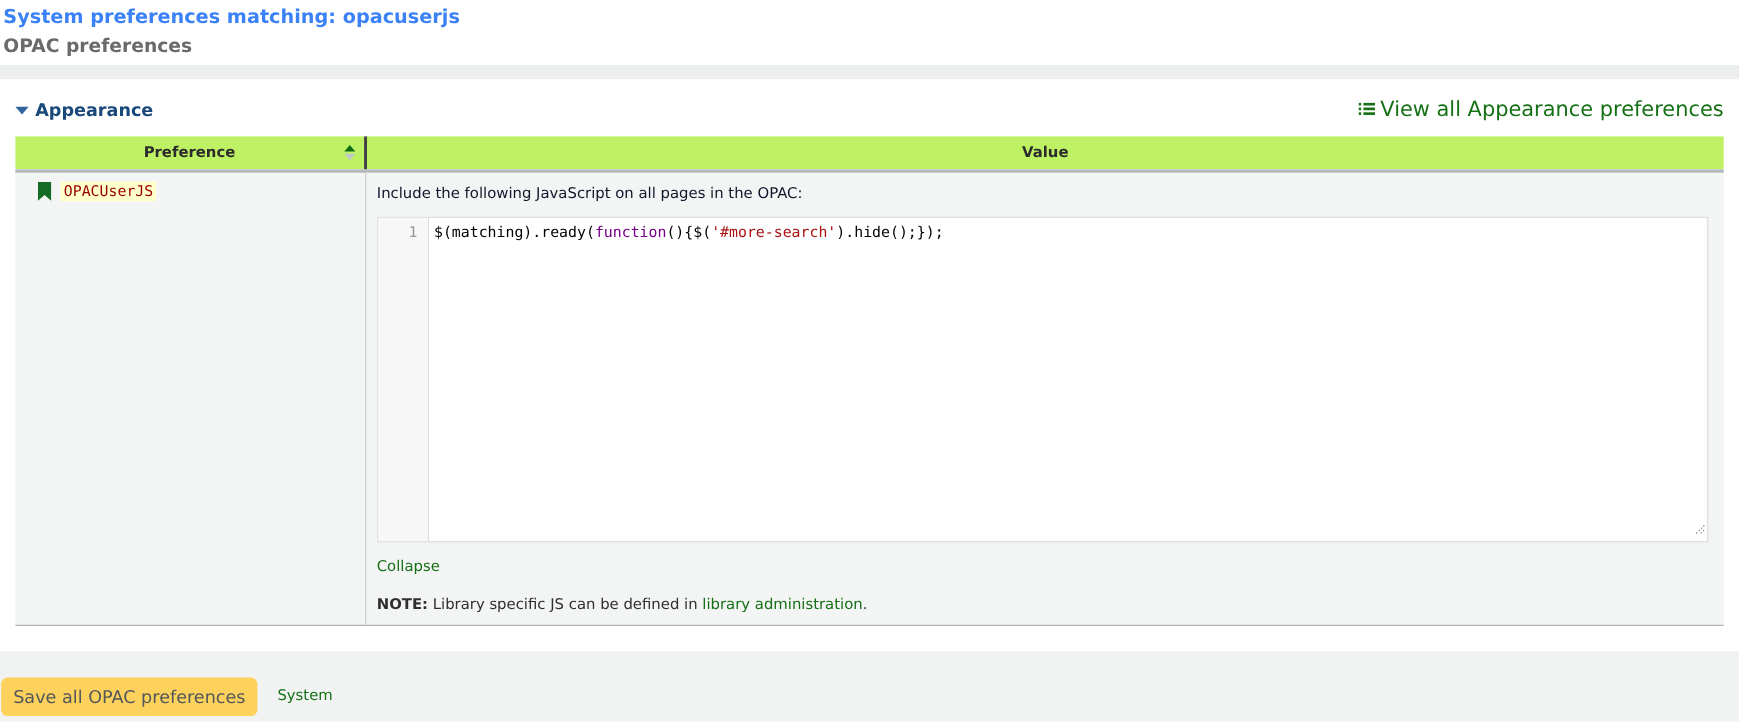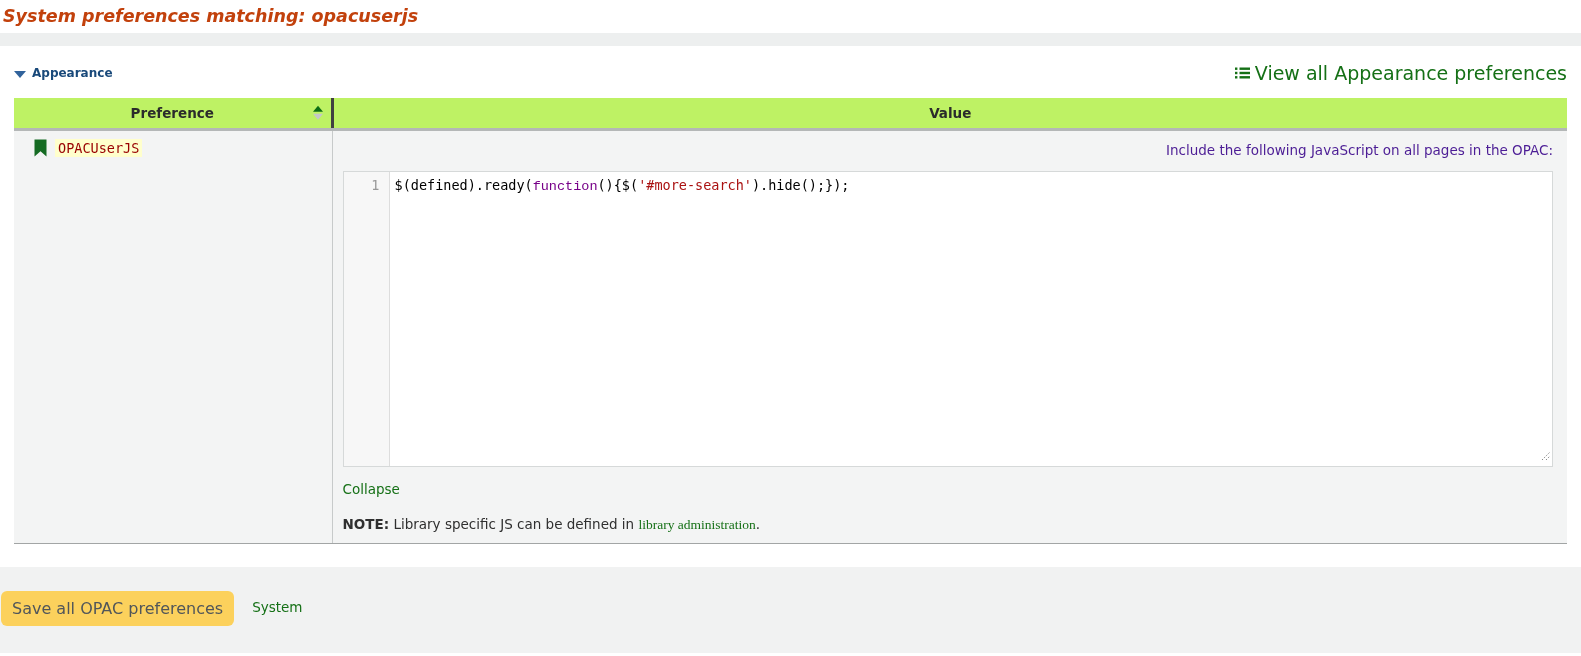--- a/index.html
+++ b/index.html
@@ -14,35 +14,35 @@
   *{box-sizing:border-box;}
   html,body{margin:0;padding:0;}
   body{
     width:1581px;height:656px;overflow:hidden;background:#ffffff;
     font-family:"DejaVu Sans","Liberation Sans",sans-serif;
     font-size:13px;color:#333;
   }
   
   .page-header{padding:4px 0 0 3px;}
   .page-header h1{
-    margin:2px 0 6px 0;font-size:17.5px;font-weight:bold;color:#c2410c;font-style:italic;
+    margin:2px 0 6px 0;font-size:17.5px;font-weight:bold;color:#3b82f6;
   }
   .page-header h2{
     margin:0 0 0 0;font-size:17px;font-weight:bold;color:#696a6c;
   }
   .divider-band{height:13px;background:#edefef;margin-top:7px;}
   
   .main{padding:0 14px;}
   .section-header{
     display:flex;align-items:center;justify-content:space-between;
     margin-top:12px;height:30px;
   }
   .section-title{
     display:flex;align-items:center;cursor:pointer;
-    font-size:12px;font-weight:bold;color:var(--heading-blue);
+    font-size:16px;font-weight:bold;color:var(--heading-blue);
   }
   .caret-down{
     width:0;height:0;border-left:6px solid transparent;border-right:6px solid transparent;
     border-top:7px solid #31639c;margin-right:6px;margin-top:2px;
   }
   .view-all{
     display:flex;align-items:center;gap:5px;
     color:var(--link-green);font-size:19px;text-decoration:none;cursor:pointer;
   }
   
@@ -69,42 +69,42 @@
   }
   td.cell-value{padding:6px 14px 10px 10px;}
   .pref-name{
     display:flex;align-items:center;gap:8px;
   }
   .term{
     font-family:"DejaVu Sans Mono","Liberation Mono",monospace;
     font-size:13.5px;color:var(--term-red);background:var(--term-bg);
     padding:1px 3px;
   }
-  .pref-desc{margin:5px 0 13px 0;font-size:13.5px;color:#4c1d95;text-align:right;}
+  .pref-desc{margin:5px 0 13px 0;font-size:13.5px;color:#0f172a;}
   
   .editor{
     display:flex;height:296px;background:#ffffff;border:1px solid #d6d9d9;
     position:relative;font-family:"DejaVu Sans Mono","Liberation Mono",monospace;
     font-size:13.5px;line-height:18px;
   }
   .editor-gutter{
     width:46px;background:#f7f7f7;border-right:1px solid #dddddd;
     text-align:right;padding:4px 9px 0 0;color:#999;flex-shrink:0;
   }
   .editor-code{padding:4px 0 0 5px;color:#000;white-space:pre;flex:1;cursor:text;}
-  .cm-keyword{color:var(--kw-purple);font-family:Liberation Mono, monospace;}
+  .cm-keyword{color:var(--kw-purple);}
   .cm-string{color:var(--str-red);}
   .resize-handle{position:absolute;right:1px;bottom:1px;cursor:nwse-resize;}
   .collapse-link{
     display:inline-block;margin-top:14px;color:var(--link-green);
     font-size:13.5px;text-decoration:none;cursor:pointer;
   }
   .note-line{margin-top:19px;font-size:13.5px;color:#2f2f2f;}
   .note-line b{font-weight:bold;}
-  .green-link{color:var(--link-green);text-decoration:none;cursor:pointer;font-family:Liberation Serif, serif;}
+  .green-link{color:var(--link-green);text-decoration:none;cursor:pointer;}
   
   .footer-gap{height:23px;background:#ffffff;}
   .footer-band{
     background:#f1f2f2;height:86px;padding:24px 0 0 1px;
     display:flex;align-items:flex-start;
   }
   .save-btn{
     background:var(--button-yellow);border:none;border-radius:6px;
     padding:8px 11px;font-size:16px;color:#51565a;cursor:pointer;
     font-family:inherit;
@@ -112,20 +112,21 @@
   .cancel-link{
     margin-left:18px;margin-top:8px;color:var(--link-green);
     font-size:13.5px;text-decoration:none;cursor:pointer;display:inline-block;
   }
 </style>
 </head>
 <body>
 
 <div class="page-header">
   <h1>System preferences matching: opacuserjs</h1>
+  <h2>OPAC preferences</h2>
 </div>
 <div class="divider-band"></div>
 
 <div class="main">
 
   <div class="section-header">
     <div class="section-title">
       <span class="caret-down"></span>
       <span>Appearance</span>
     </div>
@@ -173,21 +174,21 @@
             <span class="term">OPACUserJS</span>
           </span>
         </td>
         <td class="cell-value">
           <p class="pref-desc">Include the following JavaScript on all pages in the OPAC:</p>
 
           <div class="editor">
             <div class="editor-gutter">
               <span>1</span>
             </div>
-            <div class="editor-code"><span class="cm-plain">$(defined).ready(</span><span class="cm-keyword">function</span><span class="cm-plain">(){$(</span><span class="cm-string">'#more-search'</span><span class="cm-plain">).hide();});</span></div>
+            <div class="editor-code"><span class="cm-plain">$(matching).ready(</span><span class="cm-keyword">function</span><span class="cm-plain">(){$(</span><span class="cm-string">'#more-search'</span><span class="cm-plain">).hide();});</span></div>
             <span class="resize-handle">
               <svg width="11" height="11" viewBox="0 0 11 11">
                 <g stroke="#8a8a8a" stroke-width="1" stroke-dasharray="1.5,1.5">
                   <line x1="2" y1="10" x2="10" y2="2"></line>
                   <line x1="6" y1="10" x2="10" y2="6"></line>
                 </g>
               </svg>
             </span>
           </div>
 

